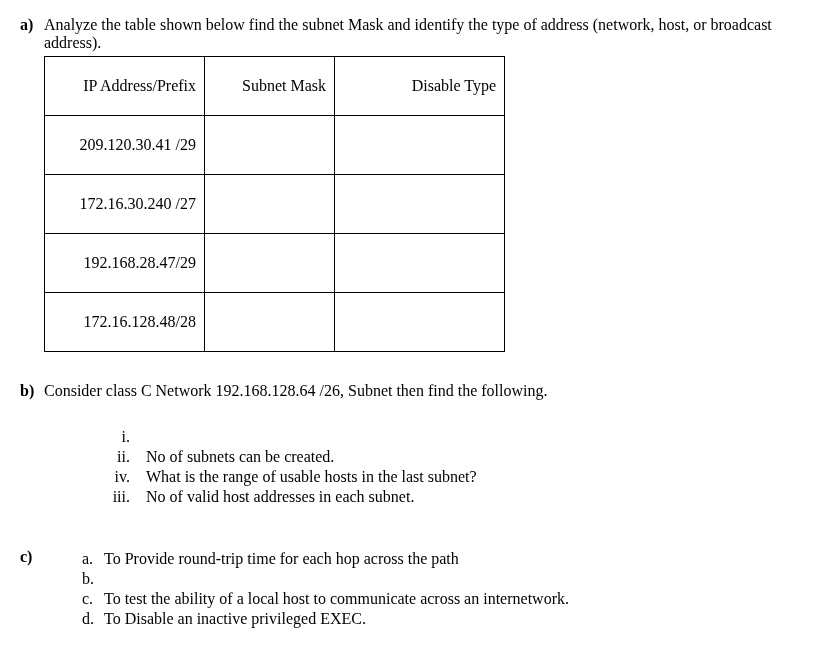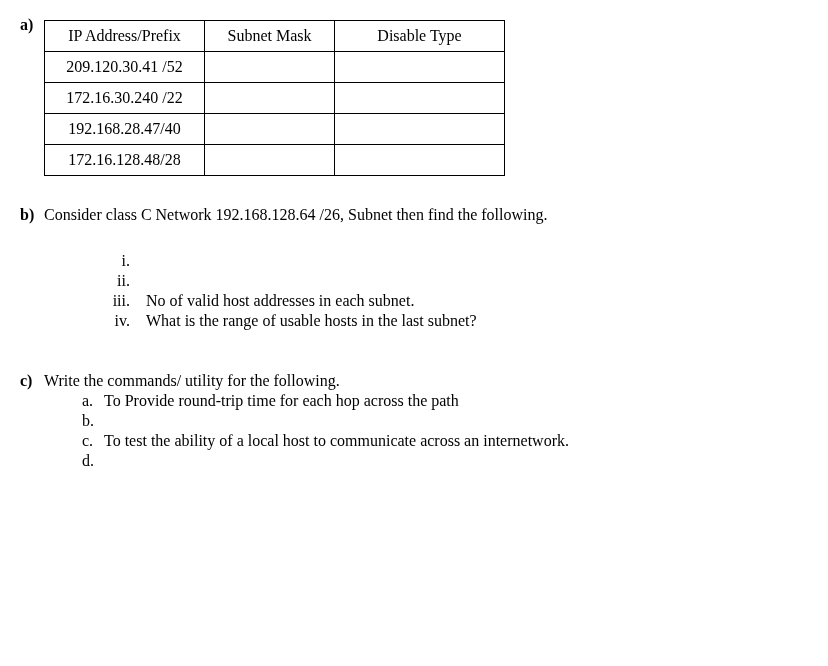--- a/index.html
+++ b/index.html
@@ -25,22 +25,22 @@
     .qbody {
       flex: 1;
     }
     table {
       border-collapse: collapse;
       margin-top: 4px;
       margin-left: 0;
     }
     td, th {
       border: 1px solid #000;
-      padding: 6px 8px;
-      text-align: center;
+      padding: 20px 8px;
+      text-align: right;
       font-weight: normal;
       vertical-align: middle;
       height: 28px;
       box-sizing: border-box;
     }
     .col1 { width: 160px; }
     .col2 { width: 130px; font-family: Liberation Serif, serif; }
     .col3 { width: 170px; }
     .roman-list {
       margin-top: 28px;
@@ -70,39 +70,40 @@
     }
     .spacer-b { height: 18px; }
     .spacer-c { height: 28px; }
   </style>
 </head>
 <body>
 
 <div class="question">
   <div class="qlabel">a)</div>
   <div class="qbody">
+    <div>Analyze the table shown below find the subnet Mask and identify the type of address (network, host, or broadcast address).</div>
     <table>
       <tbody>
           <tr>
         <td class="col1">IP Address/Prefix</td>
         <td class="col2">Subnet Mask</td>
         <td class="col3">Disable Type</td>
       </tr>
       <tr>
-        <td class="col1">209.120.30.41 /52</td>
+        <td class="col1">209.120.30.41 /29</td>
         <td class="col2"></td>
         <td class="col3"></td>
       </tr>
       <tr>
-        <td class="col1">172.16.30.240 /22</td>
+        <td class="col1">172.16.30.240 /27</td>
         <td class="col2"></td>
         <td class="col3"></td>
       </tr>
       <tr>
-        <td class="col1">192.168.28.47/40</td>
+        <td class="col1">192.168.28.47/29</td>
         <td class="col2"></td>
         <td class="col3"></td>
       </tr>
       <tr>
         <td class="col1">172.16.128.48/28</td>
         <td class="col2"></td>
         <td class="col3"></td>
       </tr>
     </tbody>
       </table>
@@ -114,49 +115,50 @@
 <div class="question">
   <div class="qlabel">b)</div>
   <div class="qbody">
     <div>Consider class C Network 192.168.128.64 /26, Subnet then find the following.</div>
     <div class="roman-list">
       <div class="roman-item">
         <div class="roman-marker">i.</div>
       </div>
       <div class="roman-item">
         <div class="roman-marker">ii.</div>
+        <div>No of subnets can be created.</div>
+      </div>
+      <div class="roman-item">
+        <div class="roman-marker">iv.</div>
+        <div>What is the range of usable hosts in the last subnet?</div>
       </div>
       <div class="roman-item">
         <div class="roman-marker">iii.</div>
         <div>No of valid host addresses in each subnet.</div>
-      </div>
-      <div class="roman-item">
-        <div class="roman-marker">iv.</div>
-        <div>What is the range of usable hosts in the last subnet?</div>
       </div>
     </div>
   </div>
 </div>
 
 <div class="spacer-c"></div>
 
 <div class="question">
   <div class="qlabel">c)</div>
   <div class="qbody">
-    <div>Write the commands/ utility for the following.</div>
     <div class="sub-list">
       <div class="sub-item">
         <div class="sub-marker">a.</div>
         <div>To Provide round-trip time for each hop across the path</div>
       </div>
       <div class="sub-item">
         <div class="sub-marker">b.</div>
       </div>
       <div class="sub-item">
         <div class="sub-marker">c.</div>
         <div>To test the ability of a local host to communicate across an internetwork.</div>
       </div>
       <div class="sub-item">
         <div class="sub-marker">d.</div>
+        <div>To Disable an inactive privileged EXEC.</div>
       </div>
     </div>
   </div>
 </div>
 
 </body></html>

